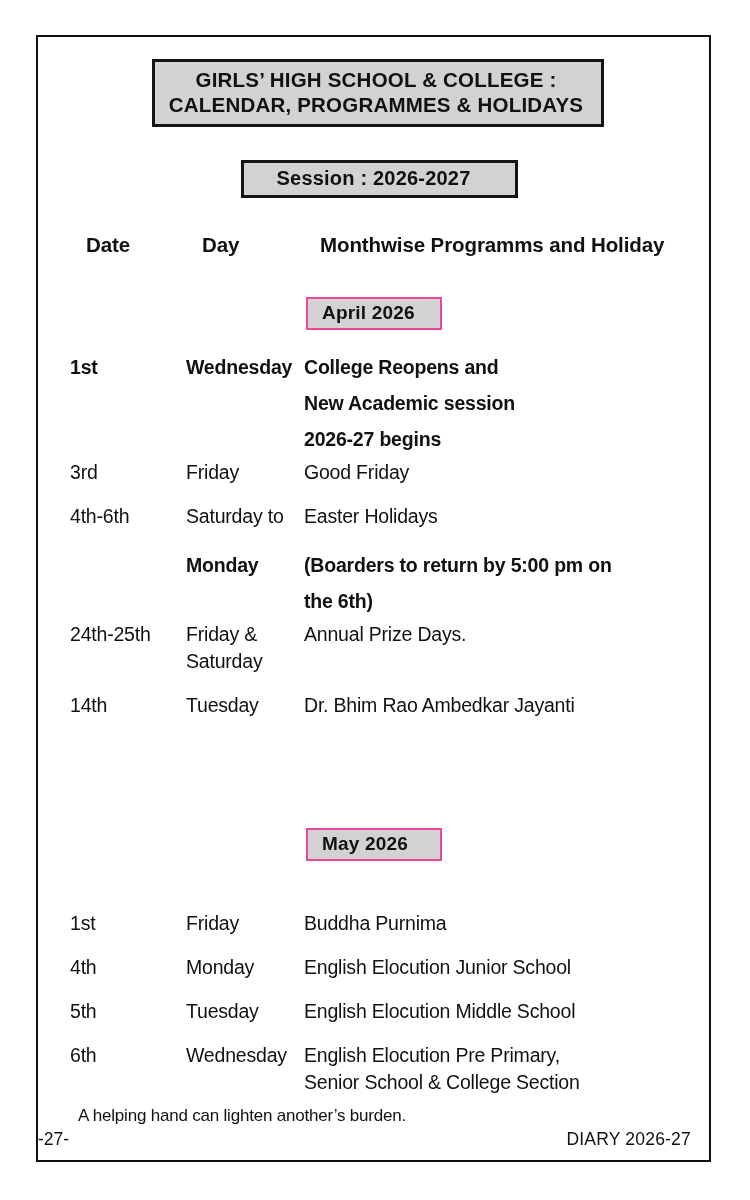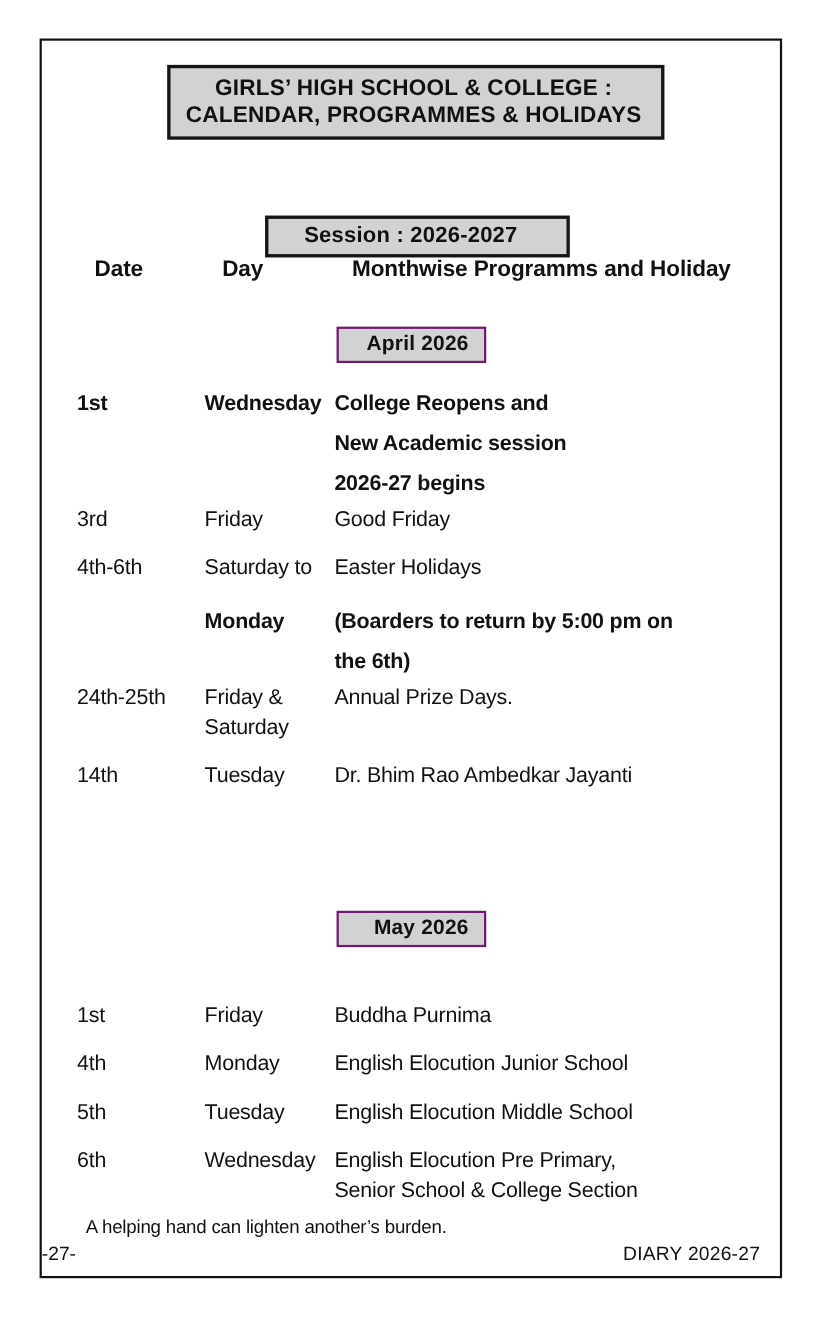--- a/index.html
+++ b/index.html
@@ -58,35 +58,34 @@
   .banner-session {
     position: absolute;
     left: 203px;
     top: 123px;
     width: 277px;
     box-sizing: border-box;
     background: #d2d2d2;
     border: 3px solid #151515;
     text-align: center;
     padding: 3px 16px 5px 4px;
-    margin-top: 36px;
   }
   .banner-session span {
     font-weight: bold;
     font-size: 20px;
     line-height: 24px;
     letter-spacing: 0.2px;
   }
 
   .banner-month {
     position: absolute;
     background: #d2d2d2;
-    border: 2px solid #701a75;
-    box-sizing: border-box;
-    text-align: right;
+    border: 2px solid #ec4899;
+    box-sizing: border-box;
+    text-align: left;
     padding: 2px 14px 4px 14px;
   }
   .banner-month span {
     font-weight: bold;
     font-size: 19px;
     line-height: 23px;
     letter-spacing: 0.2px;
   }
   #month-april { left: 268px; top: 260px; width: 136px; }
   #month-may   { left: 268px; top: 791px; width: 136px; }

